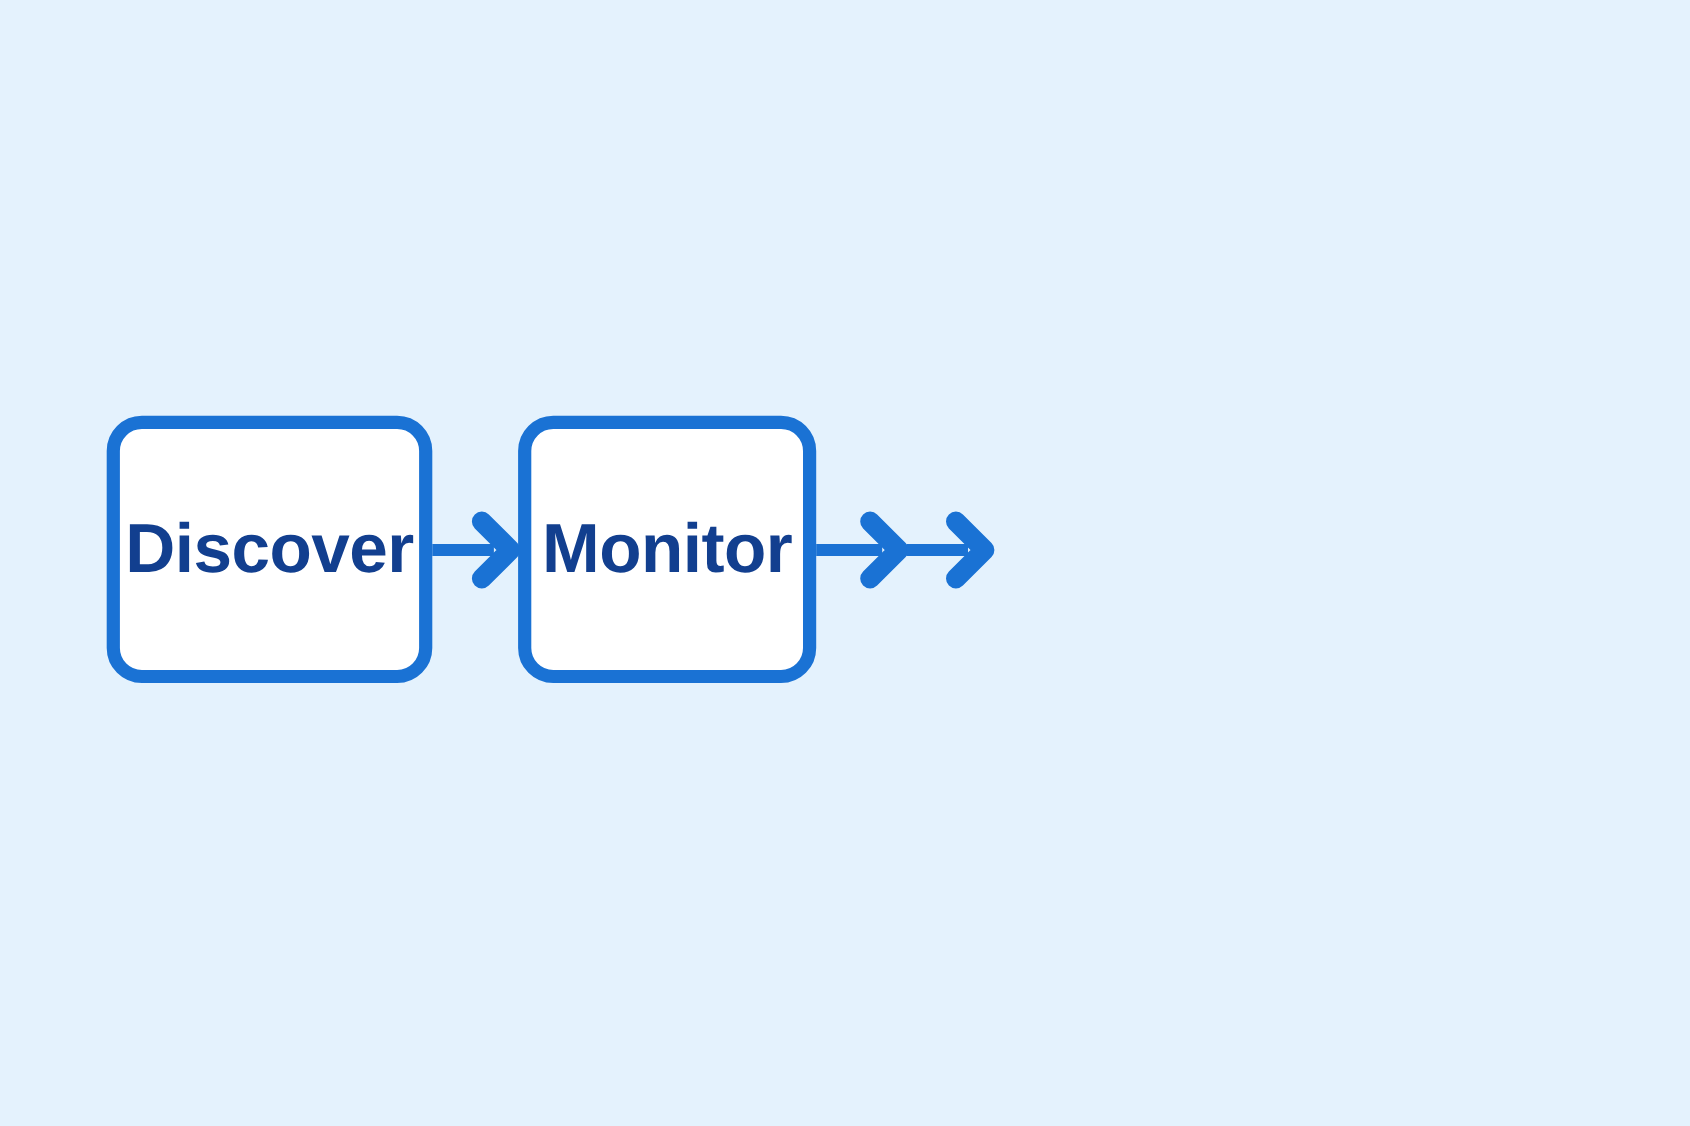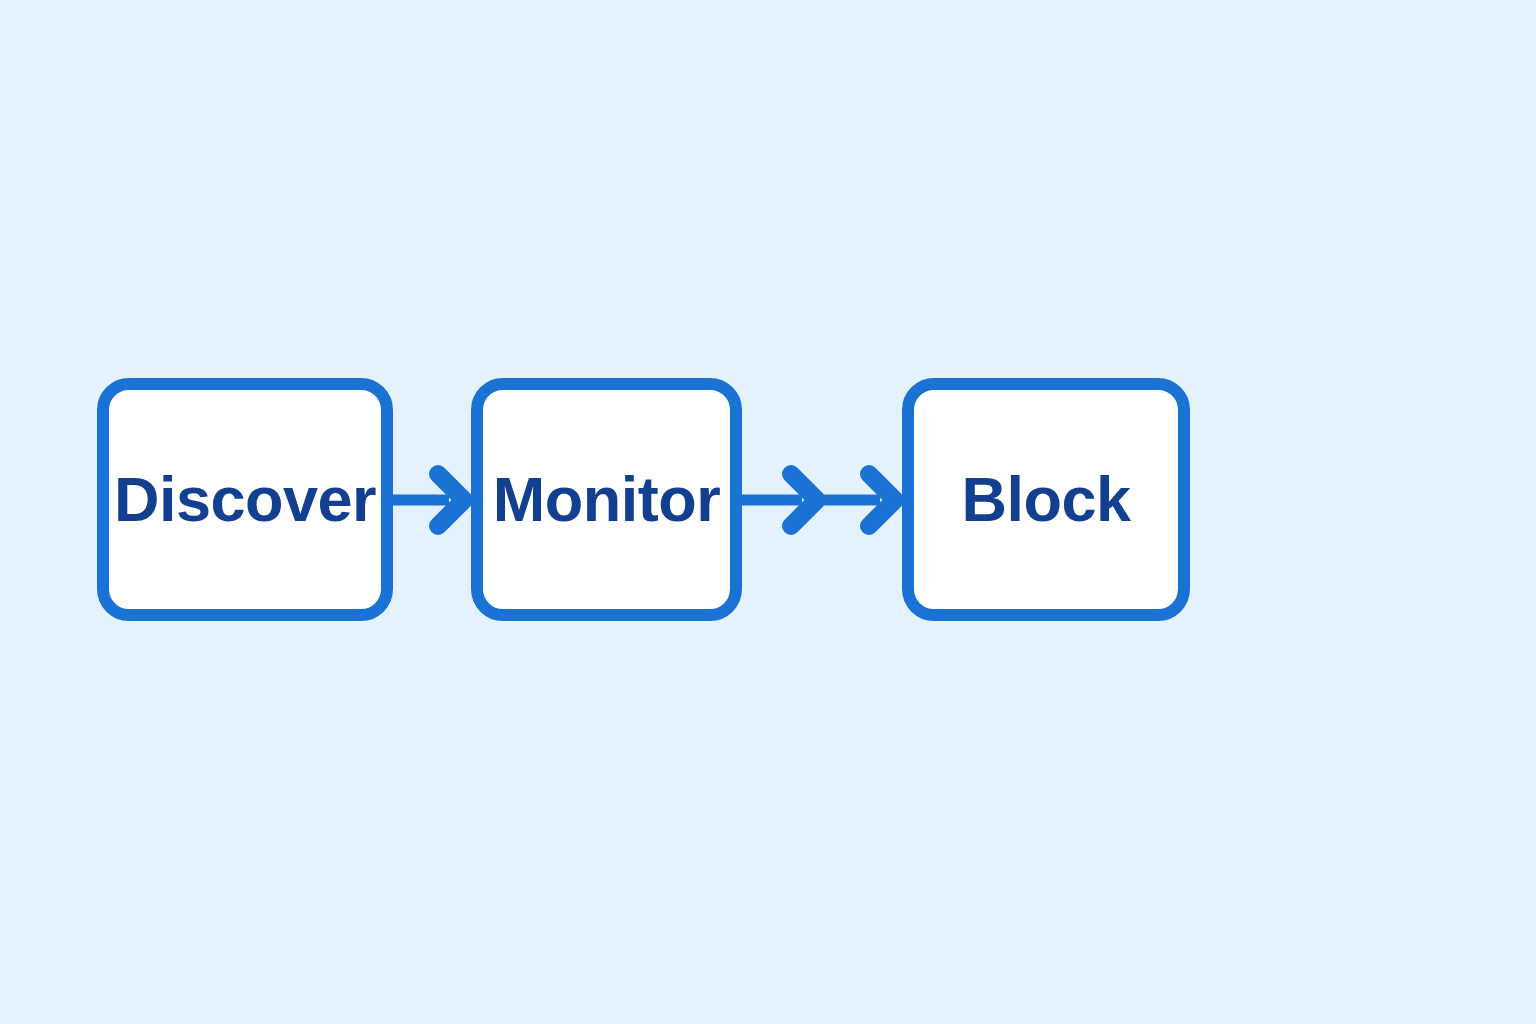--- a/index.html
+++ b/index.html
@@ -109,18 +109,15 @@
 
     <div class="flow-arrow arrow-g3">
       <span>
         <svg width="78" height="62" viewBox="0 0 78 62" aria-hidden="true">
           <line x1="0" y1="31" x2="56" y2="31" stroke="#1a72d4" stroke-width="11" stroke-linecap="butt"></line>
           <polyline points="45,5 71,31 45,57" fill="none" stroke="#1a72d4" stroke-width="18" stroke-linecap="round" stroke-linejoin="round"></polyline>
         </svg>
       </span>
     </div>
 
-    <div class="flow-node node-w4">
-      <span class="node-label">Block</span>
-    </div>
 
   </div>
 </div>
 
 </body></html>

